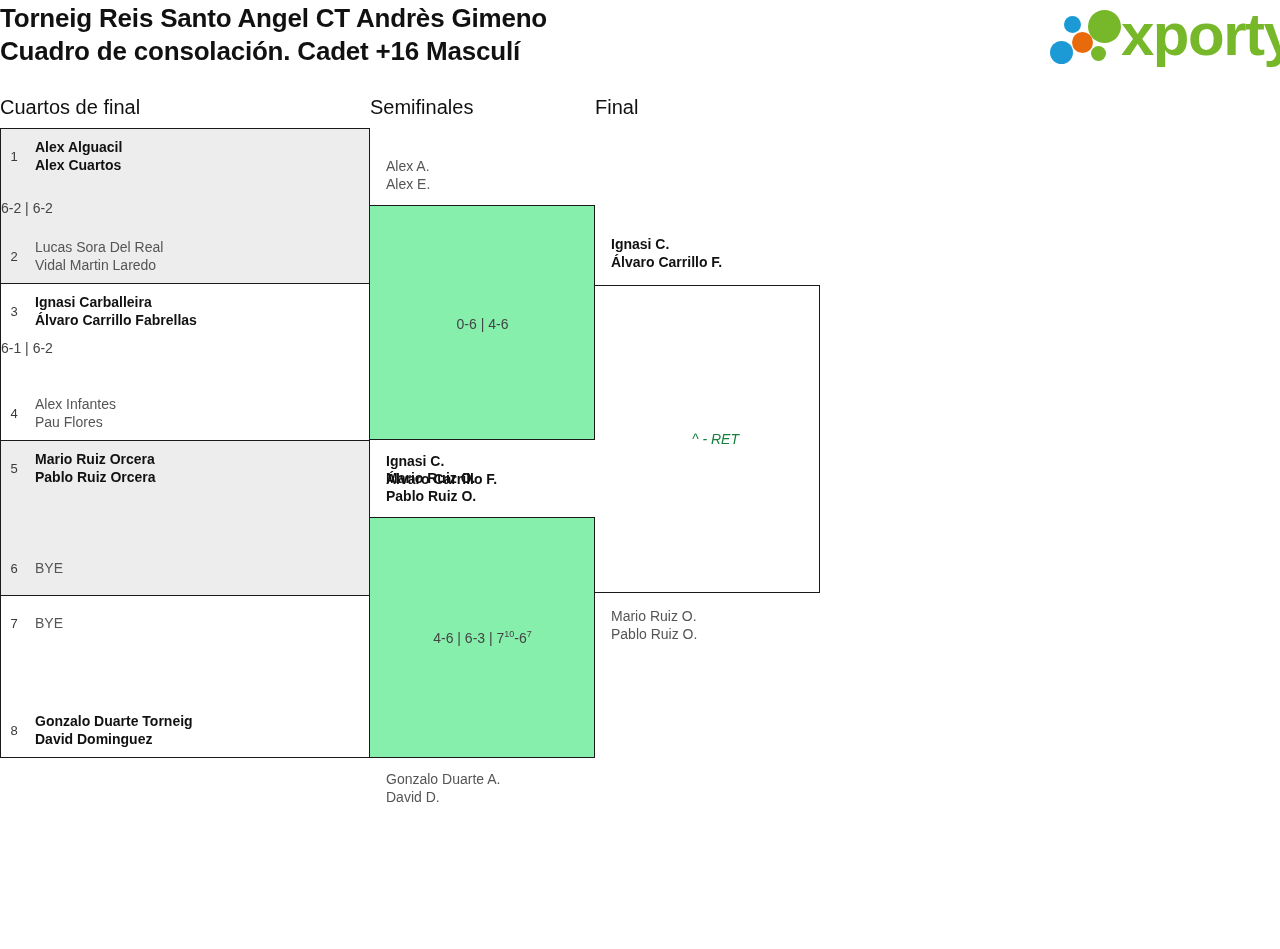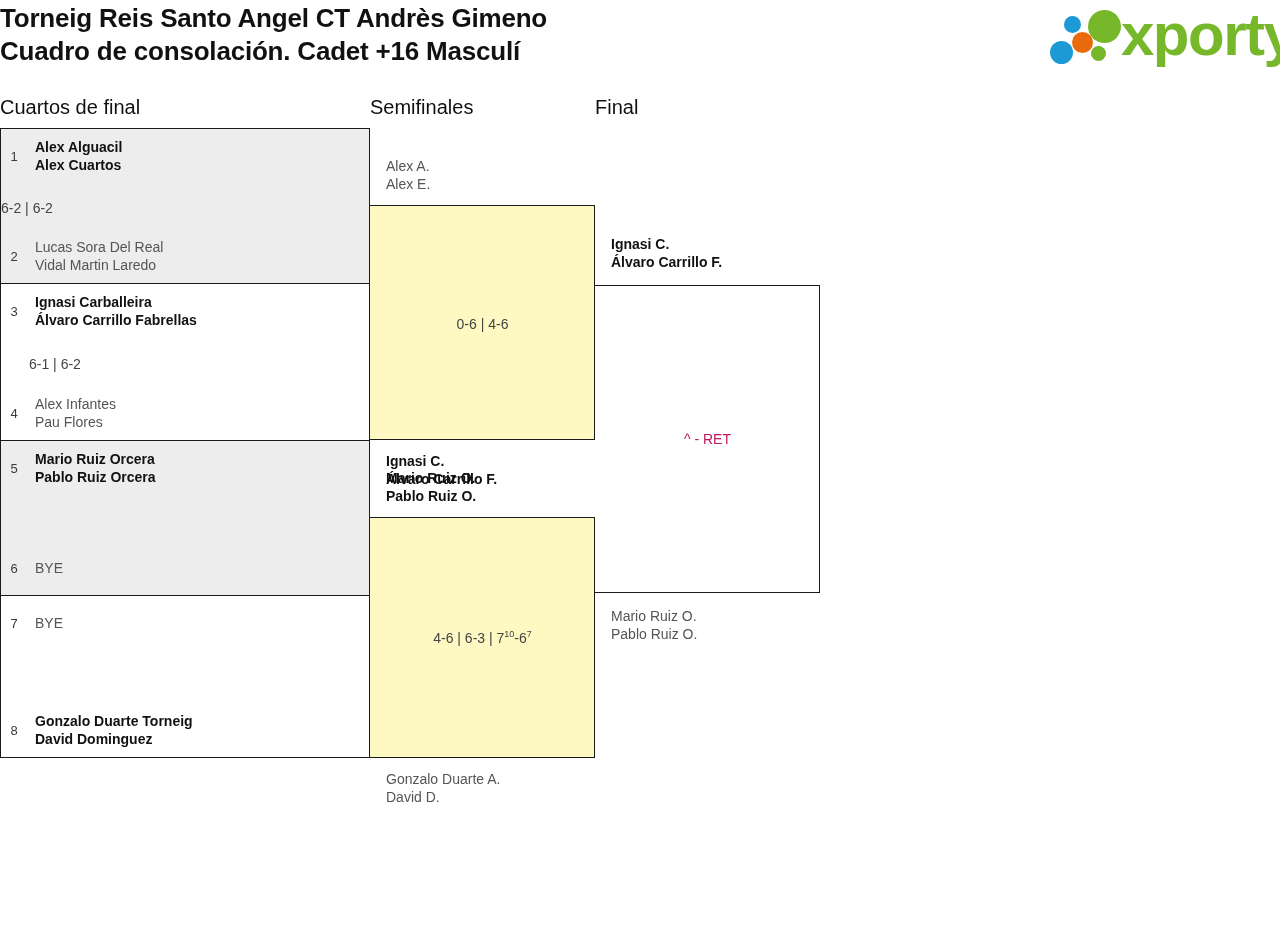--- a/index.html
+++ b/index.html
@@ -82,21 +82,21 @@
   .seat.bye .names { justify-content: center; }
 
   .qf-score {
     position: absolute; left: 0; width: 370px; 
     font-size: 14px; color: #444444; white-space: nowrap;
   }
 
   
   .sf-box {
     position: absolute; left: 370px; width: 225px;
-    background: #fef9c3;
+    background: #86efac;
     border-top: 1px solid #1a1a1a;
     border-right: 1px solid #1a1a1a;
     border-bottom: 1px solid #1a1a1a;
   }
   .sf-1 { top: 77px;  height: 235px; }
   .sf-2 { top: 389px; height: 241px; }
 
   .sf-seat { position: absolute; left: 8px; width: 215px; }
   .sf-seat-top { top: -49px; }
   .sf-seat-bot { bottom: -49px; }
@@ -112,22 +112,22 @@
     position: absolute; left: 595px; top: 157px; width: 225px; height: 308px;
     background: #ffffff;
     border-top: 1px solid #1a1a1a;
     border-right: 1px solid #1a1a1a;
     border-bottom: 1px solid #1a1a1a;
   }
   .f-seat { position: absolute; left: 8px; width: 215px; }
   .f-seat-top { top: -51px; }
   .f-seat-bot { bottom: -51px; }
   .f-score {
-    position: absolute; left: 0; top: 145px; width: 225px;
-    text-align: center; font-size: 14px; color: #be185d; white-space: nowrap;
+    position: absolute; left: 8px; top: 145px; width: 225px;
+    text-align: center; font-size: 14px; color: #15803d; white-space: nowrap; font-style: italic;
   }
 
   sup { font-size: 9px; vertical-align: super; line-height: 0; }
 </style>
 </head>
 <body>
 
 <div class="header">
   <div class="title-block">
     <span class="title-line">Torneig Reis Santo Angel CT Andrès Gimeno</span>
@@ -171,21 +171,21 @@
   </div>
 
   <div class="qf-box plain qf-2">
     <div class="seat seat-top winner">
       <span class="seed">3</span>
       <span class="names">
         <span class="nm">Ignasi Carballeira</span>
         <span class="nm">Álvaro Carrillo Fabrellas</span>
       </span>
     </div>
-    <div class="qf-score" style="top:72px;padding-left:28px;">6-1 | 6-2</div>
+    <div class="qf-score" style="top:56px;">6-1 | 6-2</div>
     <div class="seat seat-bot loser">
       <span class="seed">4</span>
       <span class="names">
         <span class="nm">Alex Infantes</span>
         <span class="nm">Pau Flores</span>
       </span>
     </div>
   </div>
 
   <div class="qf-box shaded qf-3">

